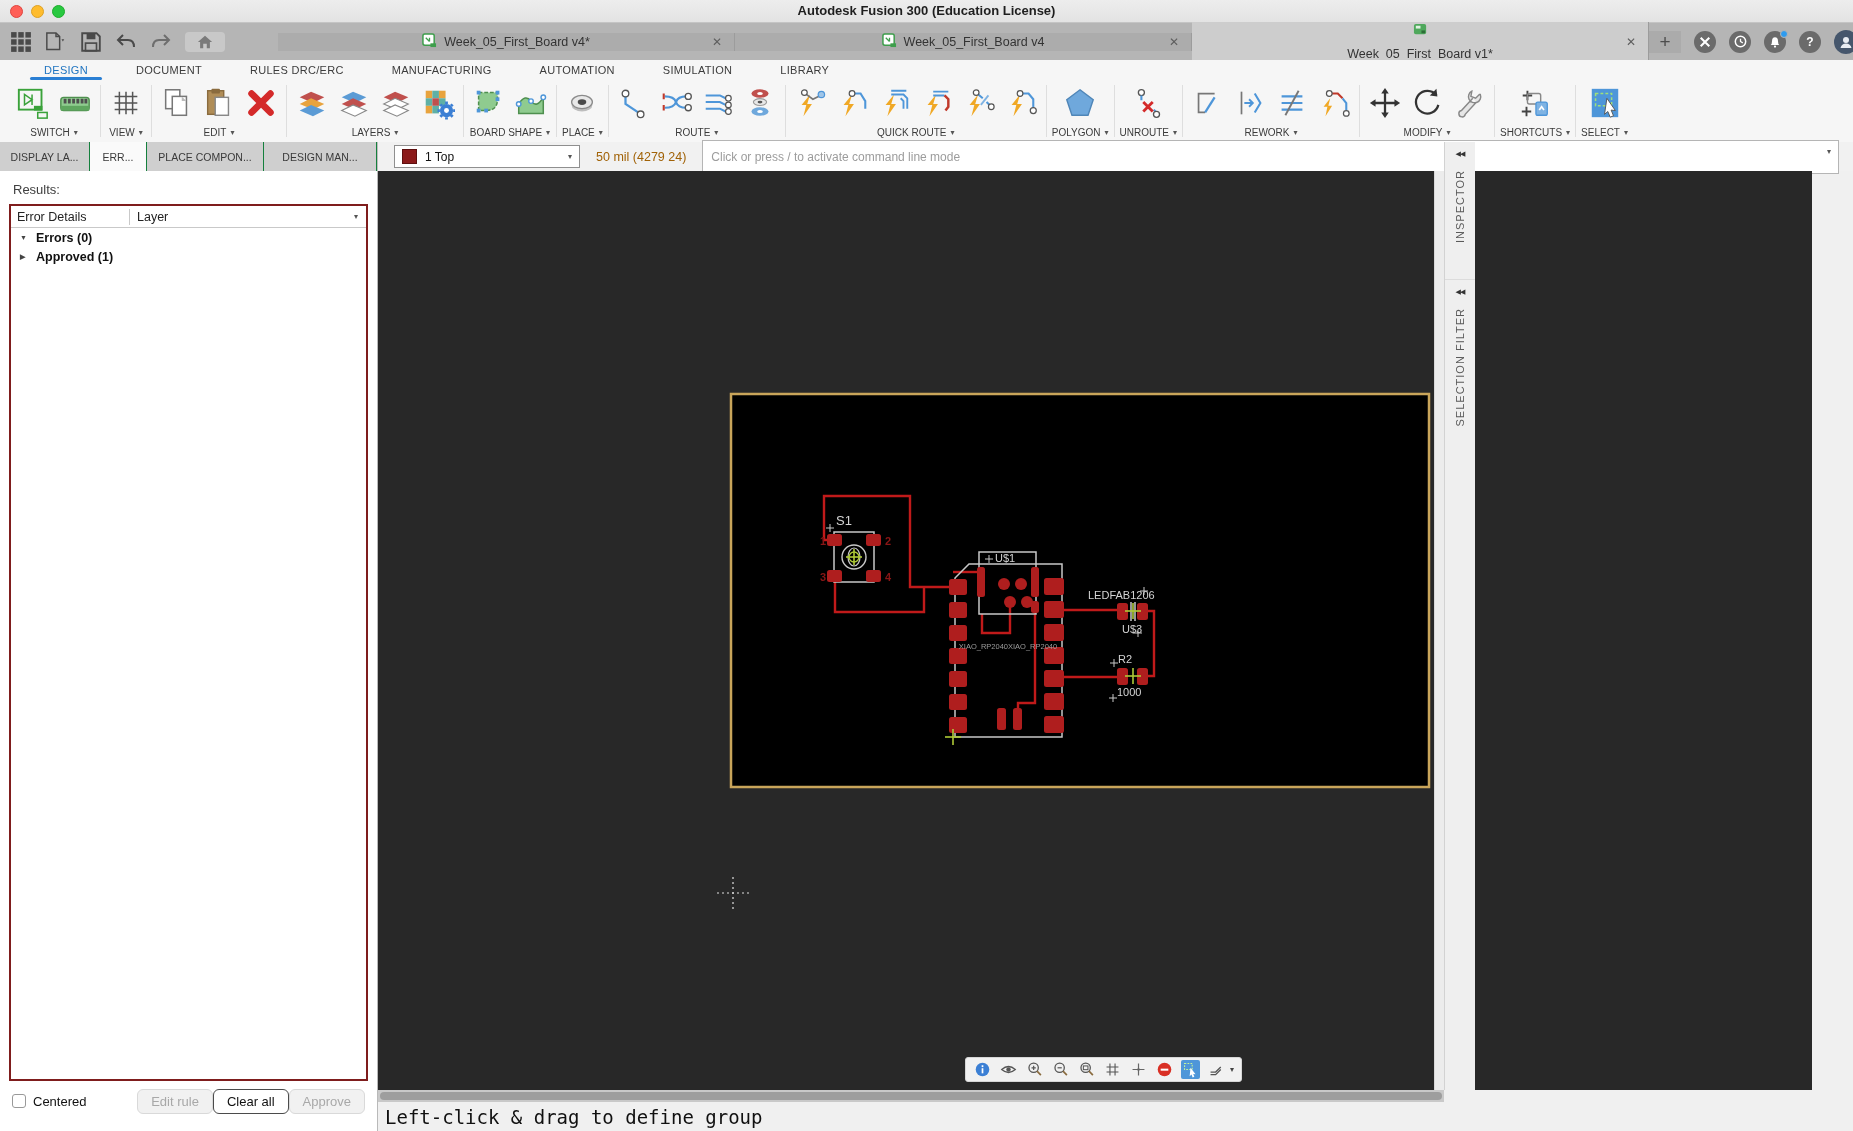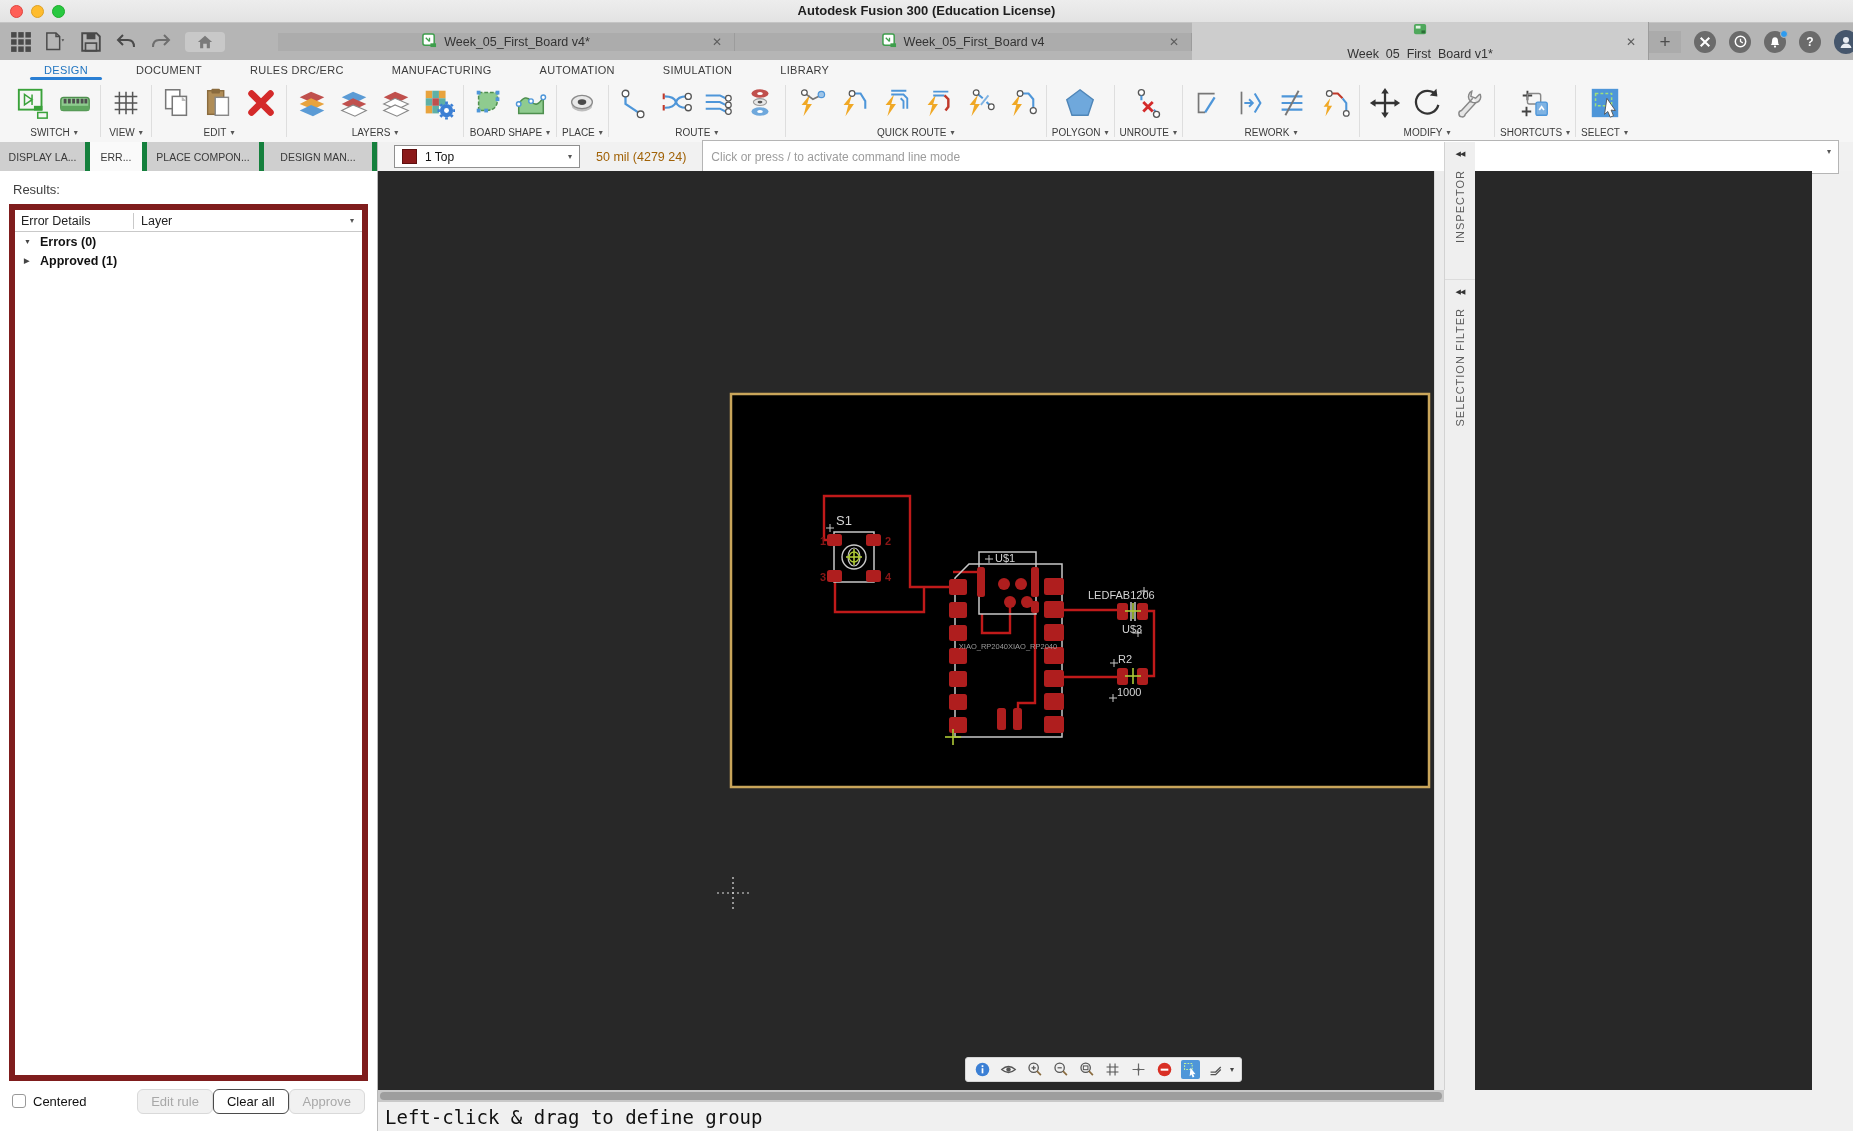--- a/index.html
+++ b/index.html
@@ -55,41 +55,41 @@
   .tbtn { width:40px; height:42px; display:grid; place-items:center; background:none; border:none; }
   .tbtn svg { width:34px; height:34px; }
   .tlabel { height:15px; display:flex; align-items:center; gap:4px; font-size:10px; color:#3A3A3A; white-space:nowrap; }
   .caret { font-size:8px; color:#555; line-height:1; }
   .tsep { width:1px; background:#DEDEDE; margin:5px 0; }
 
   
   .subrow { position:absolute; top:142px; left:0; right:0; height:29px; display:flex; }
   .subtabs { width:378px; flex:none; background:#D8D8D8; display:flex; border-right:1px solid #BDBDBD; }
   .subtab { display:flex; align-items:center; justify-content:center; font-size:10.5px; color:#3A3A3A;
-    background:#CFCFCF; border-right:5px solid #15803d; white-space:nowrap; overflow:hidden; }
+    background:#CFCFCF; border-right:1px solid #15803d; white-space:nowrap; overflow:hidden; }
   .subtab.active { background:#FAFAFA; }
   .layerbar { flex:1; background:#F1F1F1; display:flex; align-items:center; gap:16px; padding:0 14px 0 16px; }
   .layer-select { width:186px; height:23px; background:#FFF; border:1px solid #8F8F8F;
     display:flex; align-items:center; gap:8px; padding:0 7px; font-size:12px; color:#111; flex:none; }
   .swatch { width:15px; height:15px; background:#8B1A1A; border:1px solid #5E0F0F; flex:none; }
   .layer-select .caret { margin-left:auto; }
   .grid-readout { font-size:12.5px; color:#a16207; white-space:nowrap;text-align:right; }
   .command-wrap { position:relative; flex:1; }
   .command-input { width:100%; height:34px; border:1px solid #B5B5B5; background:#FFF;
     font-size:12px; color:#333; padding:0 24px 0 8px; font-family:"Liberation Sans",sans-serif; }
   .command-input::placeholder { color:#9C9C9C; }
   .command-caret { position:absolute; right:8px; top:8px; }
 
   
   .main { position:absolute; top:171px; left:0; right:0; bottom:0; }
 
   .left-panel { position:absolute; left:0; top:0; bottom:0; width:378px; background:#FFF;
     border-right:1px solid #B9B9B9; }
   .results-title { position:absolute; left:13px; top:11px; font-size:13px; color:#404040; }
-  .listbox { position:absolute; left:9px; right:9px; top:33px; bottom:50px; border:6px solid #7f1d1d; background:#FFF; }
+  .listbox { position:absolute; left:9px; right:9px; top:33px; bottom:50px; border:2px solid #7f1d1d; background:#FFF; }
   .listheader { height:22px; border-bottom:1px solid #C9C9C9; display:flex; align-items:center;
     font-size:12.5px; color:#222; }
   .lh-col1 { width:118px; padding-left:6px; }
   .lh-div { width:1px; height:16px; background:#C9C9C9; }
   .lh-col2 { flex:1; padding-left:7px; }
   .lh-caret { padding-right:8px; }
   .listrow { display:flex; align-items:center; height:19px; padding-left:9px; gap:7px;
     font-size:12.5px; font-weight:700; color:#111; }
   .row-arrow { font-size:7px; color:#444; width:9px; }
   .panel-footer { position:absolute; left:0; right:0; bottom:17px; height:26px;

